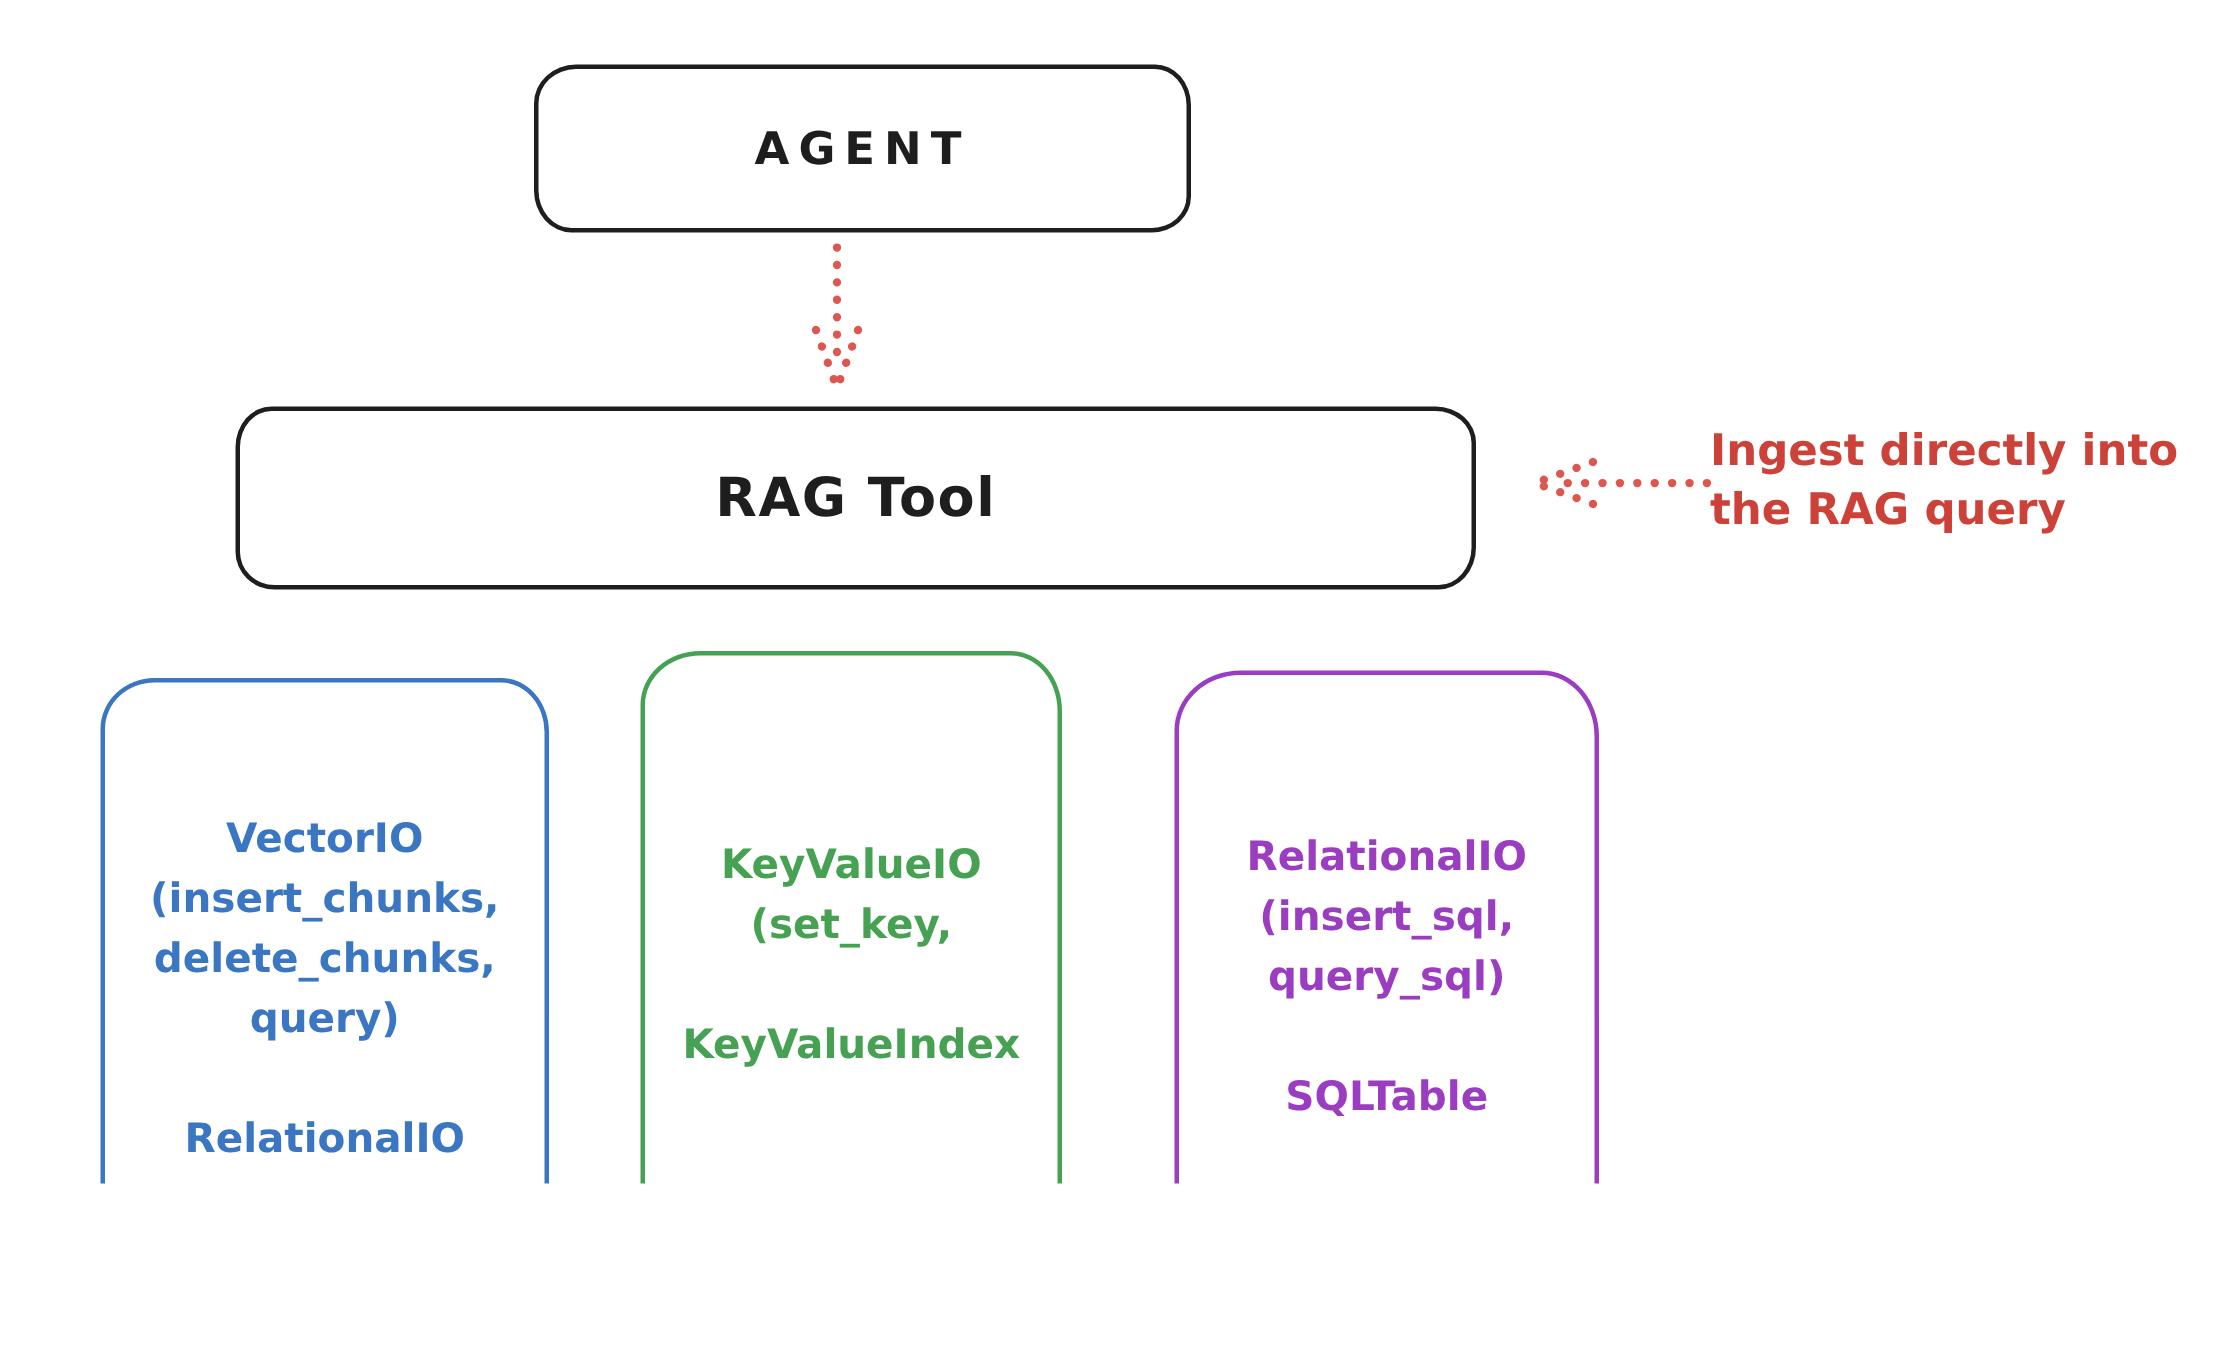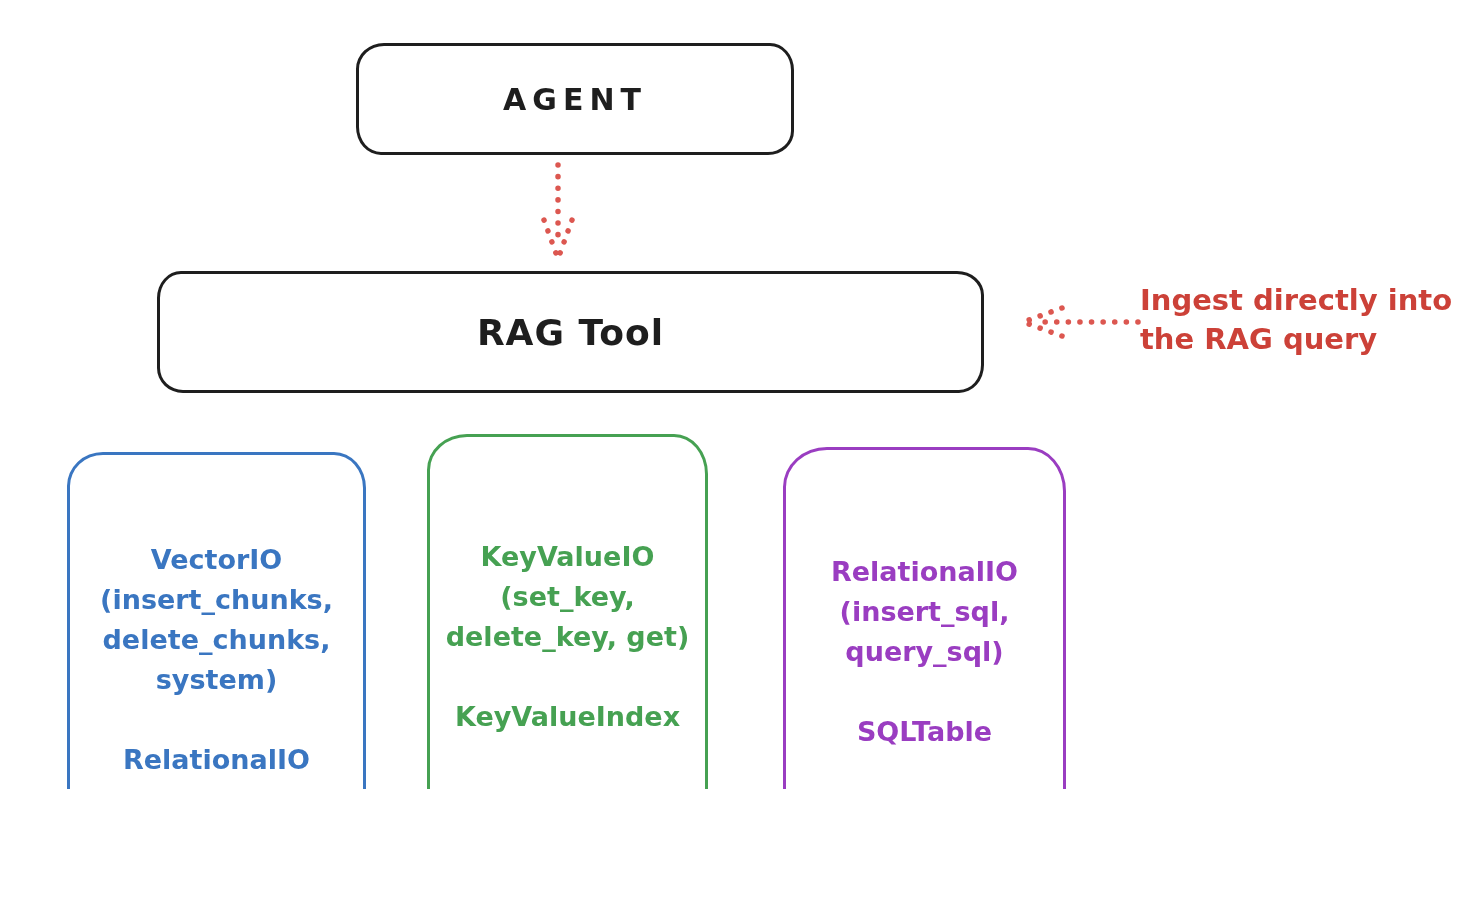--- a/index.html
+++ b/index.html
@@ -116,30 +116,29 @@
   <div class="annotation">
     <div>Ingest directly into</div>
     <div>the RAG query</div>
   </div>
 
   <div class="store store-vector">
     <div>
       <div>VectorIO</div>
       <div>(insert_chunks,</div>
       <div>delete_chunks,</div>
-      <div>system)</div>
+      <div>query)</div>
     </div>
     <div class="index-label">RelationalIO</div>
   </div>
 
   <div class="store store-keyvalue">
     <div>
       <div>KeyValueIO</div>
       <div>(set_key,</div>
-      <div>delete_key, get)</div>
     </div>
     <div class="index-label">KeyValueIndex</div>
   </div>
 
   <div class="store store-relational">
     <div>
       <div>RelationalIO</div>
       <div>(insert_sql,</div>
       <div>query_sql)</div>
     </div>

